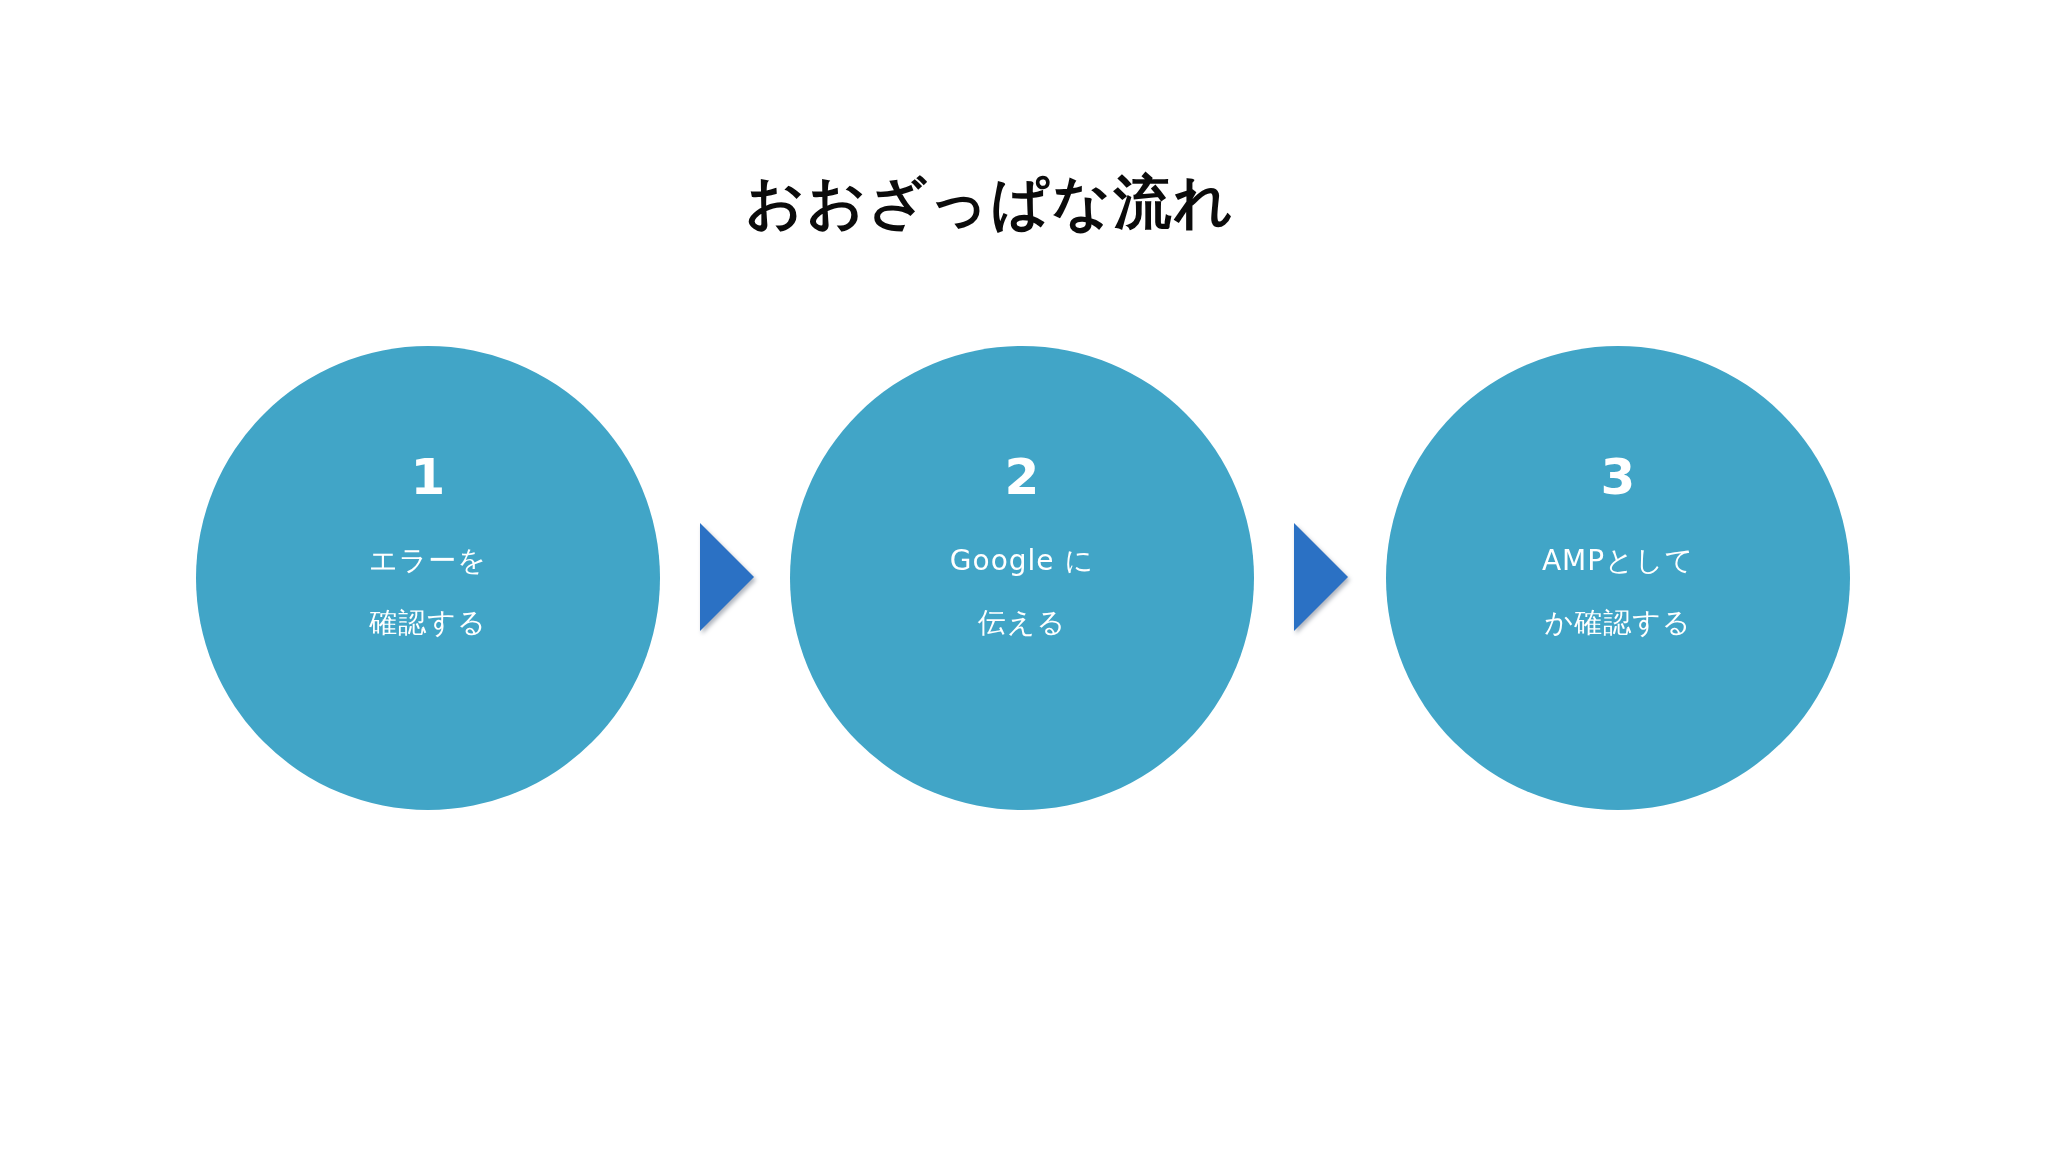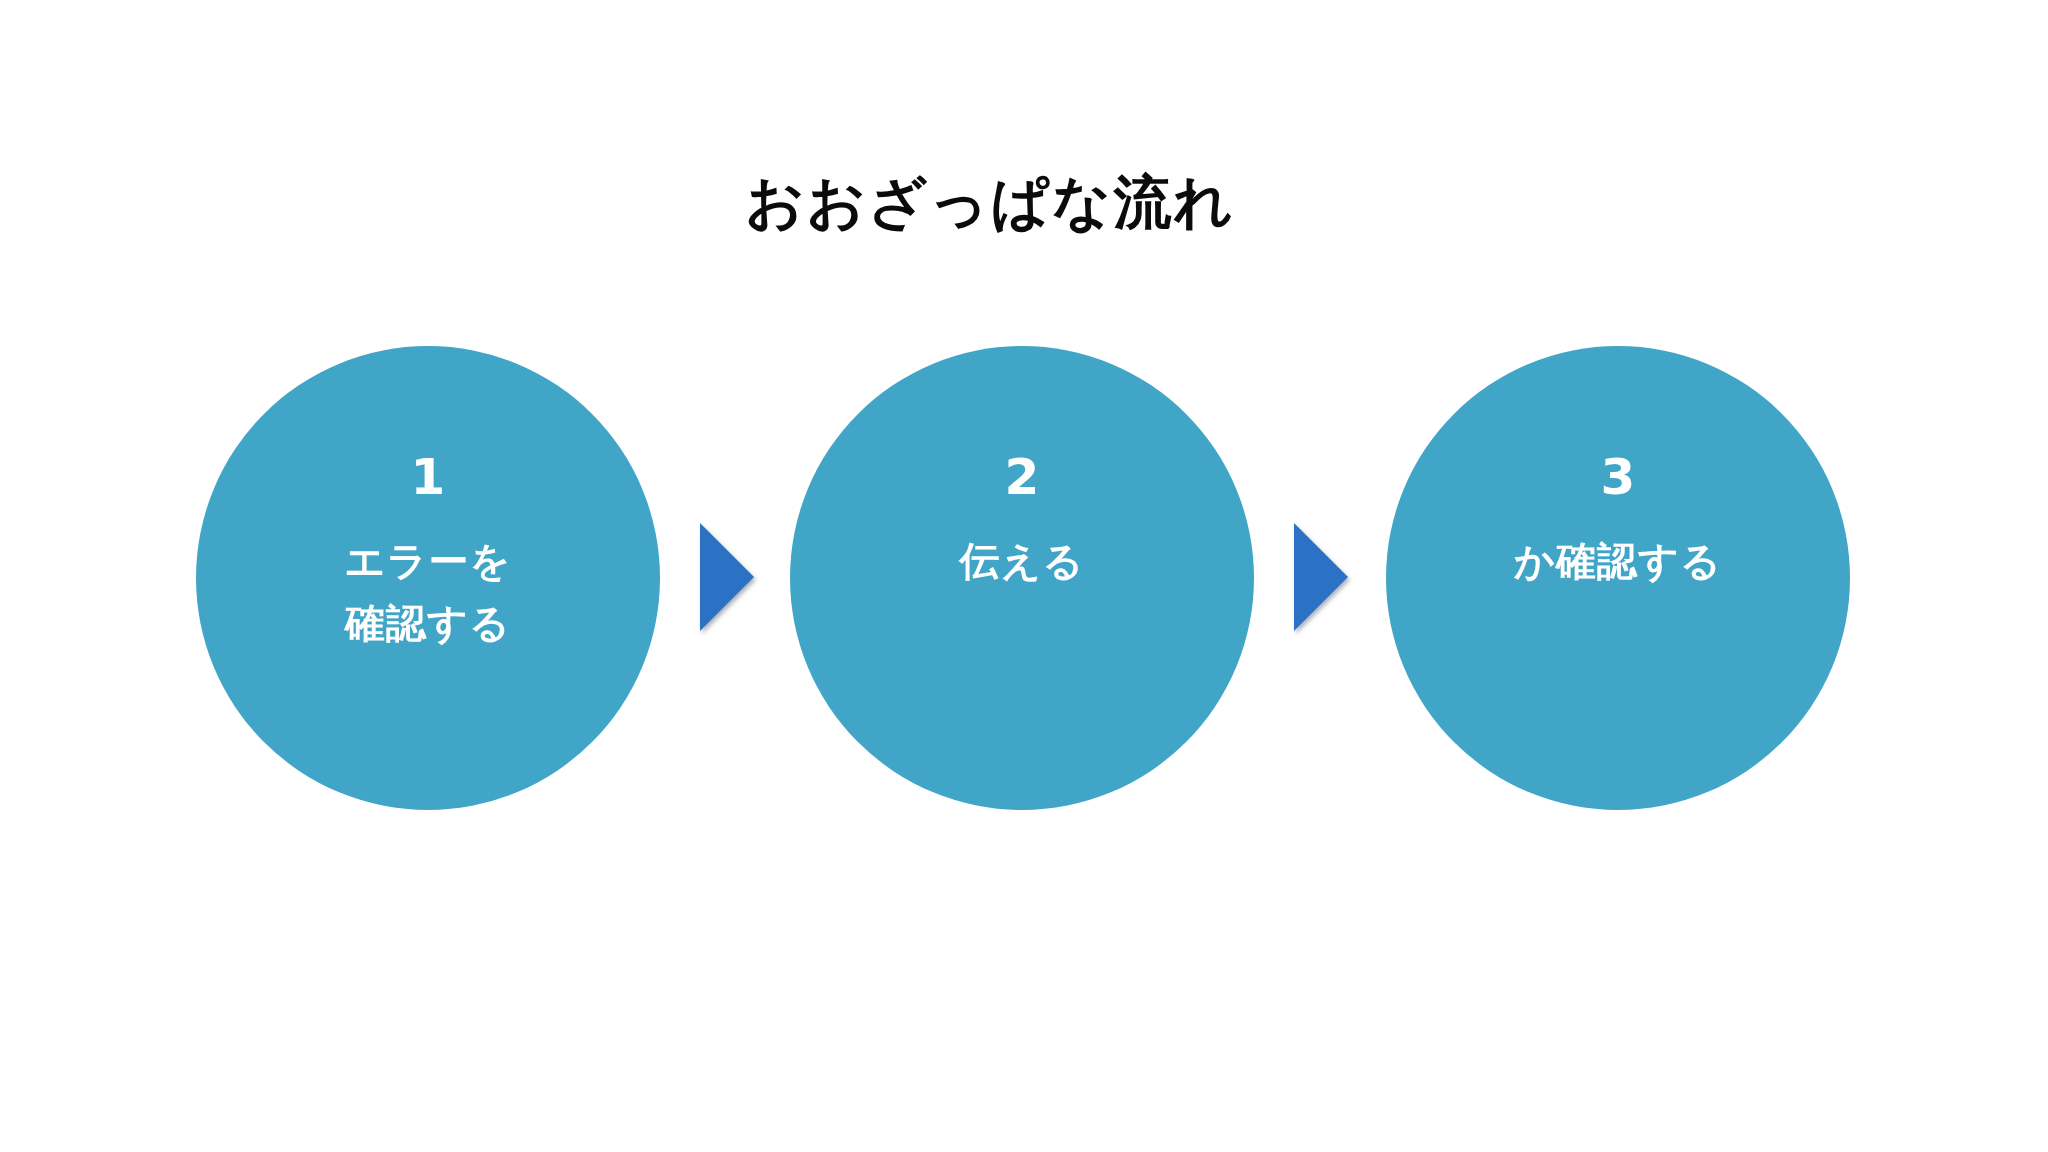--- a/index.html
+++ b/index.html
@@ -46,23 +46,23 @@
   .step-circle.c1 { left: 196px; }
   .step-circle.c2 { left: 790px; }
   .step-circle.c3 { left: 1386px; }
   .step-number {
     font-size: 50px;
     line-height: 70px;
     font-weight: 700;
     margin-bottom: 18px;
   }
   .step-line {
-    font-size: 40px;
+    font-size: 28px;
     line-height: 62px;
-    font-weight: 700;
+    font-weight: 400;
     letter-spacing: 1px;
     white-space: nowrap;
     text-align: right;
   }
   .arrow-right {
     position: absolute;
     top: 523px;
     width: 0;
     height: 0;
     border-top: 54px solid transparent;
@@ -83,23 +83,25 @@
   <div class="step-circle c1">
     <div class="step-number">1</div>
     <div class="step-line">エラーを</div>
     <div class="step-line">確認する</div>
   </div>
 
   <div class="arrow-right a1"></div>
 
   <div class="step-circle c2">
     <div class="step-number">2</div>
+    <div class="step-line">Google に</div>
     <div class="step-line">伝える</div>
   </div>
 
   <div class="arrow-right a2"></div>
 
   <div class="step-circle c3">
     <div class="step-number">3</div>
+    <div class="step-line">AMPとして</div>
     <div class="step-line">か確認する</div>
   </div>
 
 </div>
 
 </body></html>

